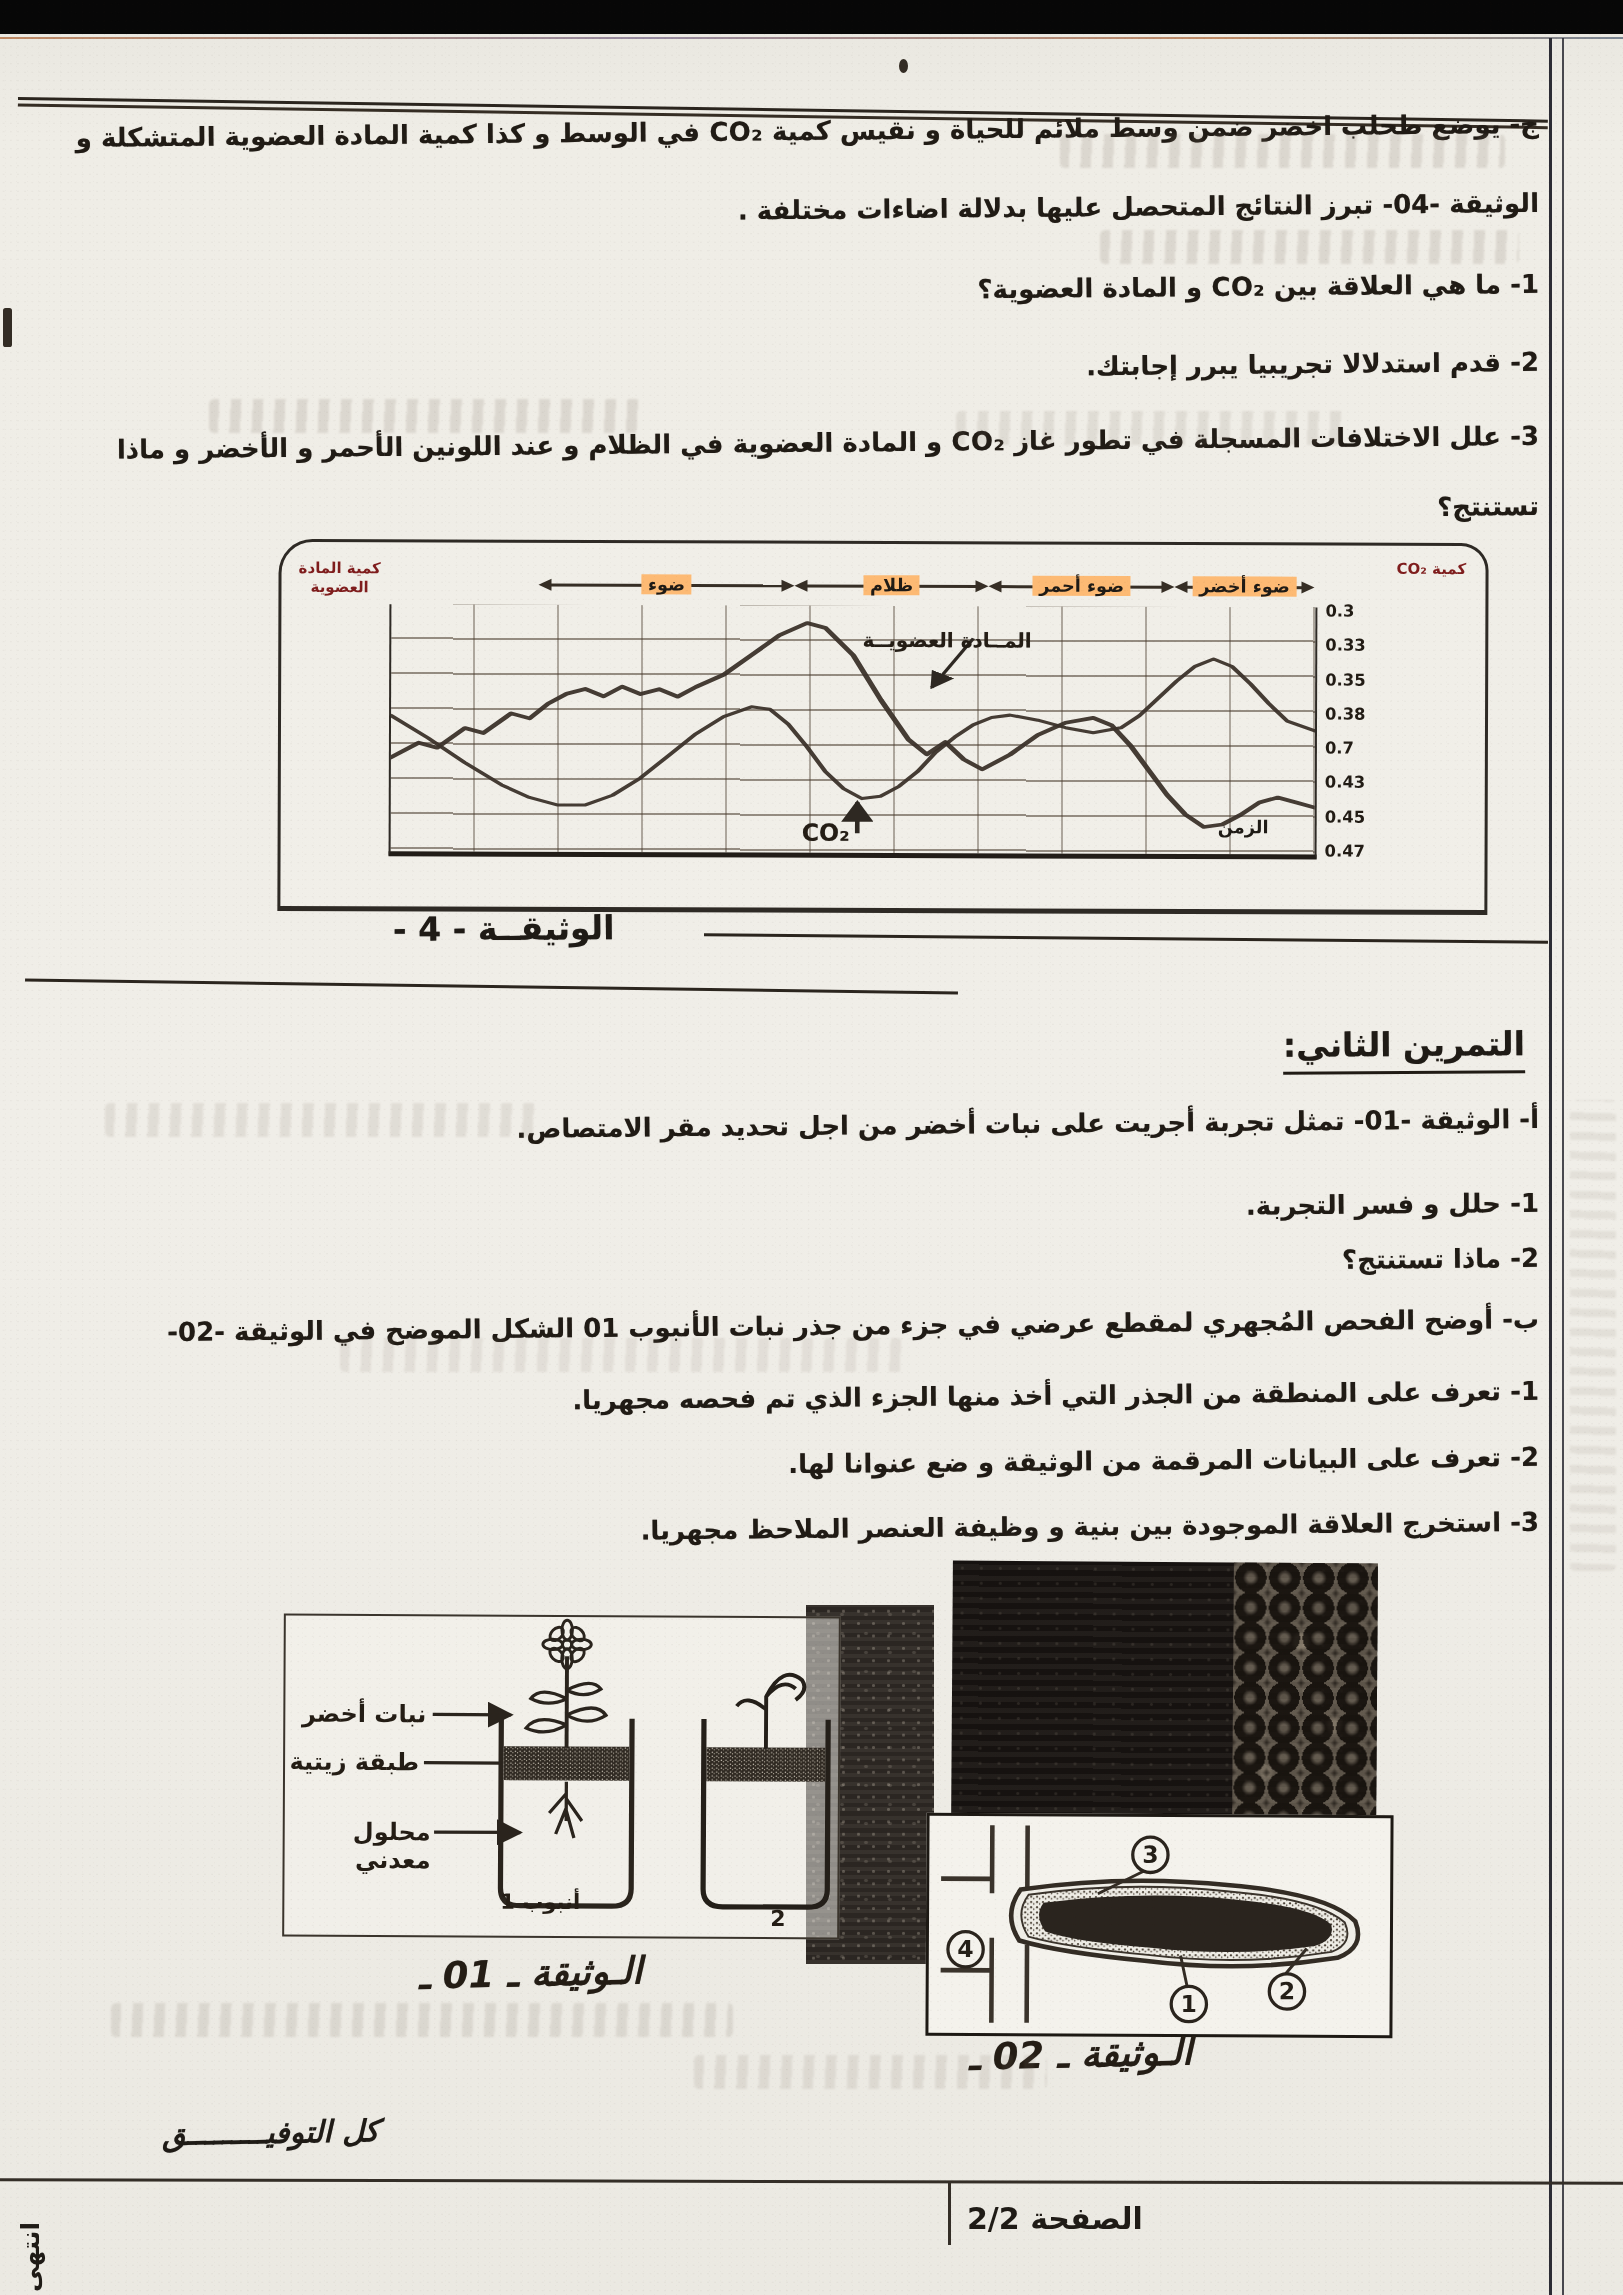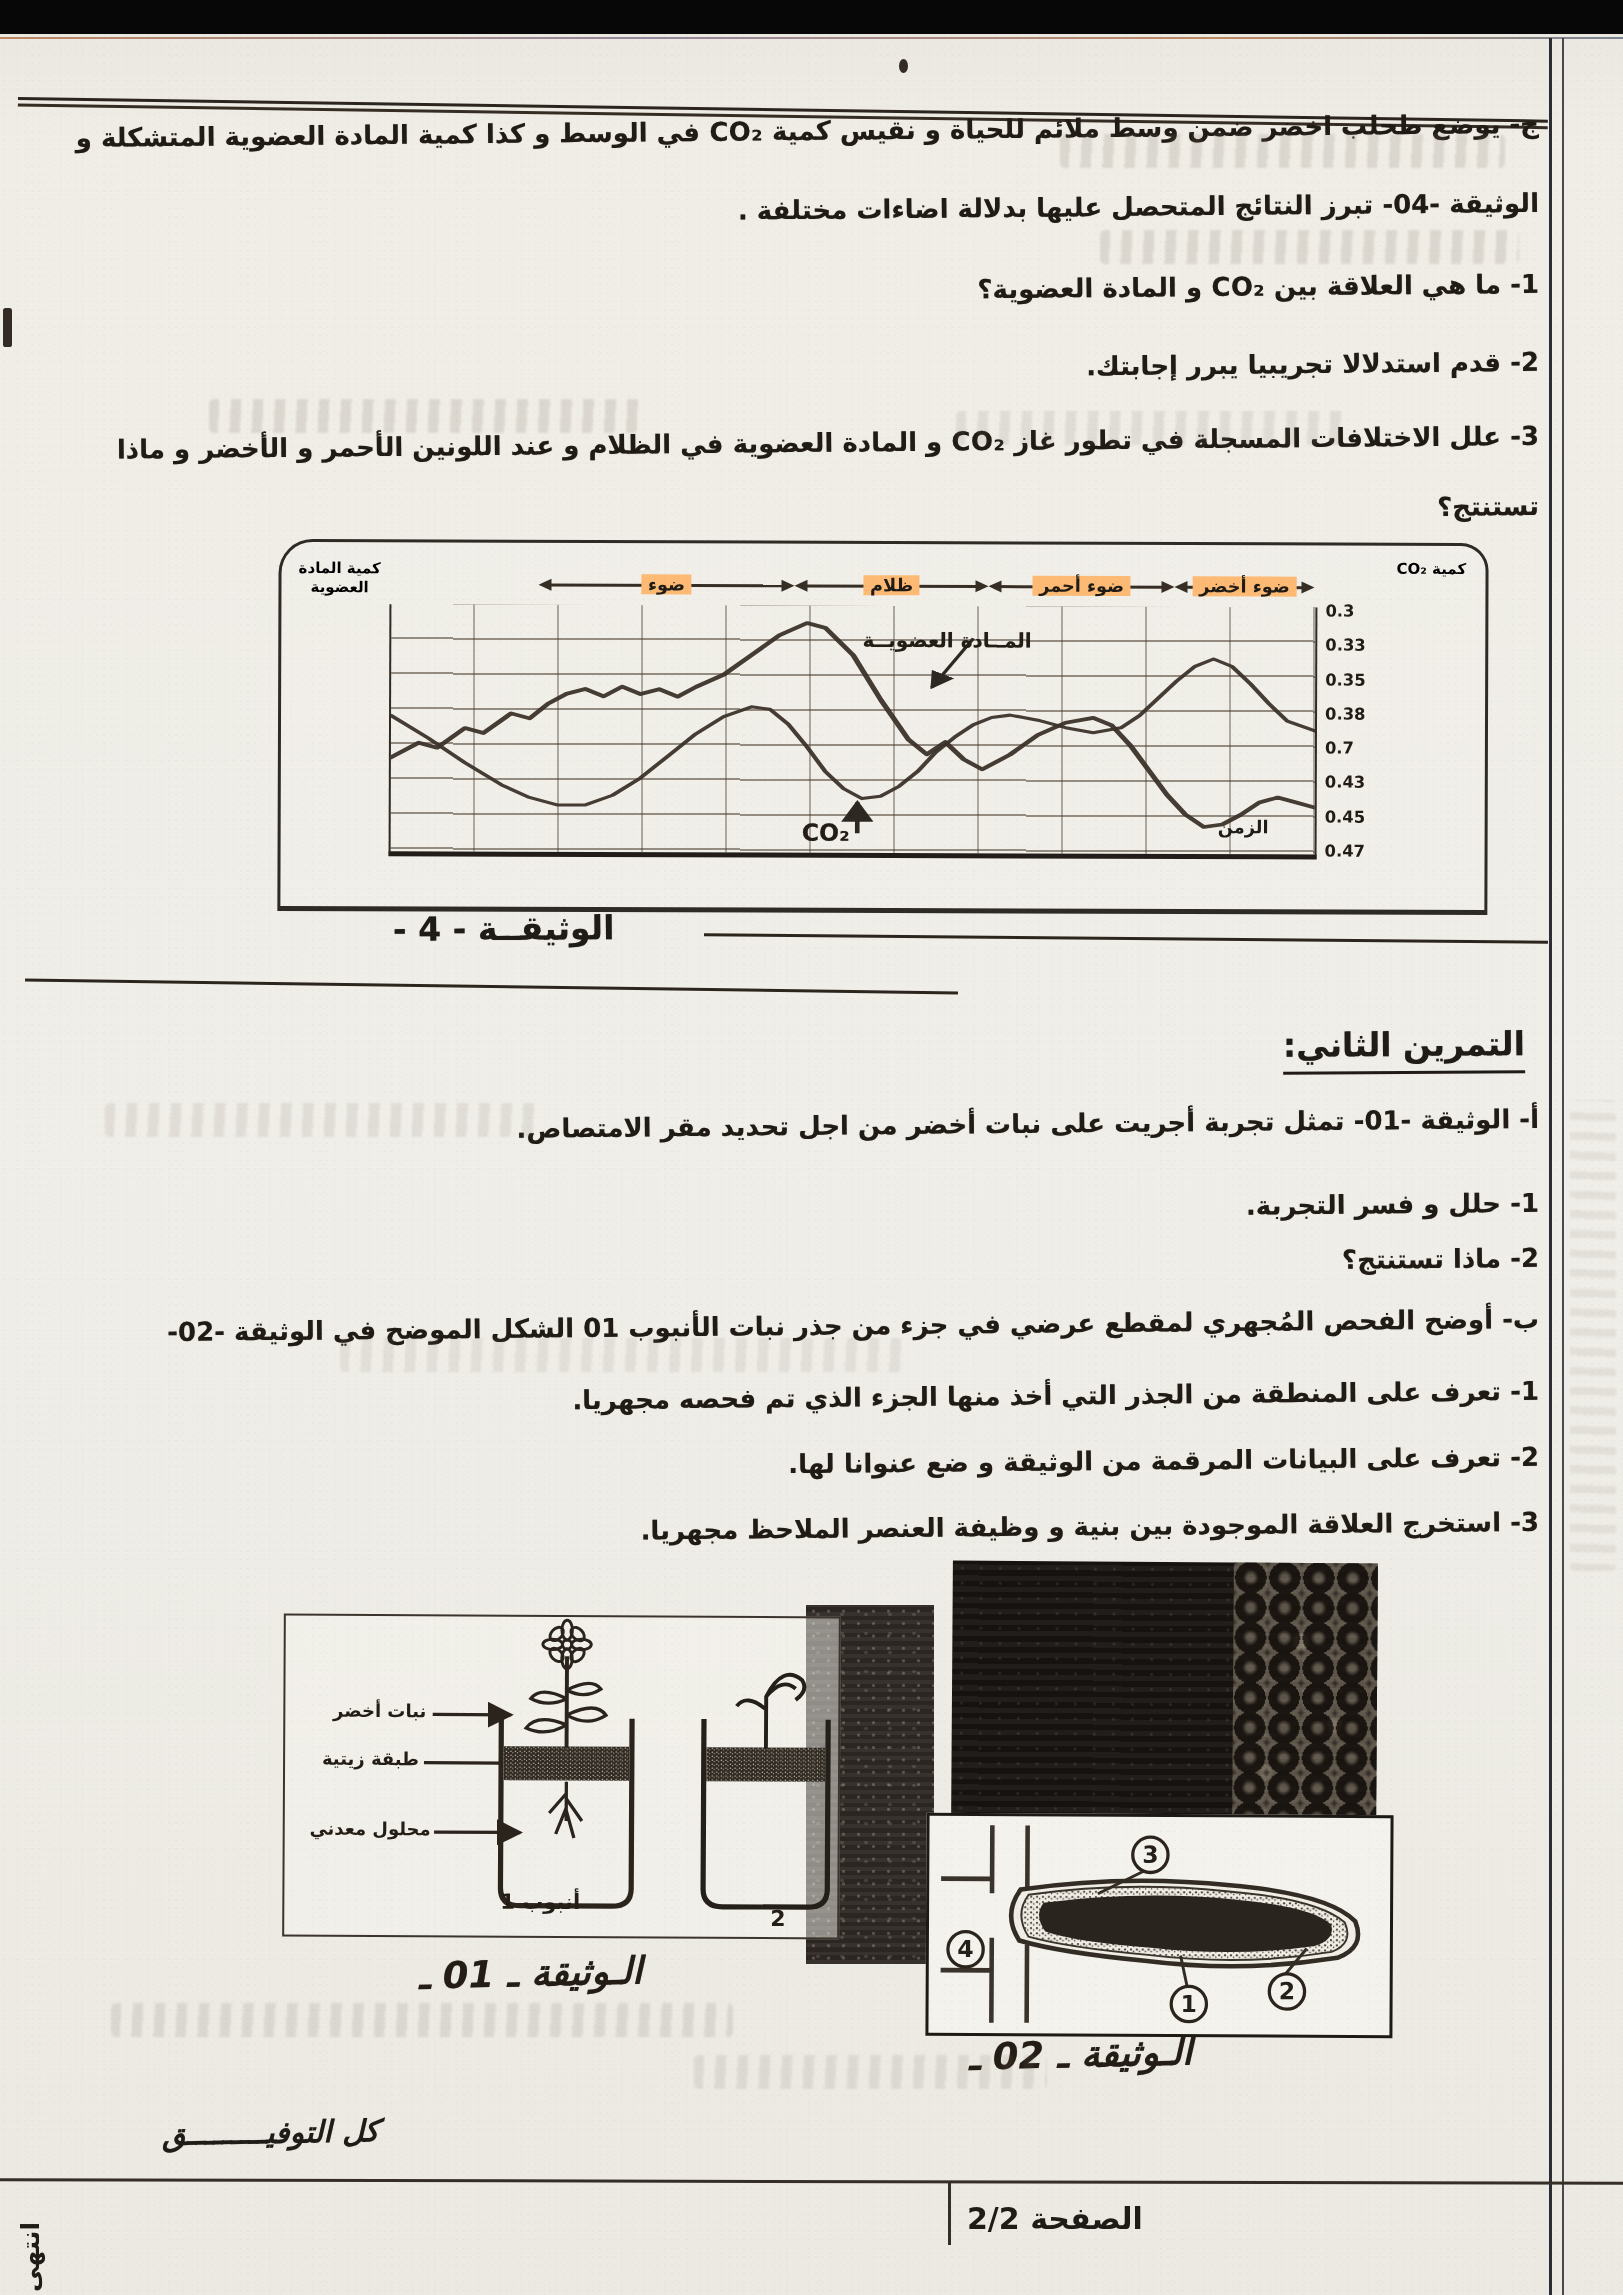--- a/index.html
+++ b/index.html
@@ -32,21 +32,21 @@
      color:#201b15;text-shadow:0 0 0.7px rgba(20,10,0,.45);transform:rotate(-0.55deg);}
   .ex2h{right:98px;direction:rtl;font-size:33px;font-weight:800;margin:0;
      border-bottom:3.3px solid #201b15;padding-bottom:6.5px;transform:rotate(-0.4deg);
      text-shadow:0 0 0.7px rgba(20,10,0,.5);}
   .handw{direction:rtl;font-size:37px;font-weight:800;font-style:italic;color:#241d15;
      letter-spacing:1.3px;transform:rotate(-1.4deg);text-shadow:0 0 0.7px rgba(0,0,0,.4);}
   
   .chart{left:278px;top:541px;width:1204px;height:364px;
     border:3.3px solid #2e2a25;border-bottom-width:5.2px;border-radius:34px 27.5px 0 0;
     background:rgba(244,242,235,.35);transform:rotate(0.2deg);}
-  .ylab{font-size:15px;font-weight:800;direction:rtl;text-align:center;line-height:1.25;color:#000000;}
+  .ylab{font-size:15px;font-weight:800;direction:rtl;text-align:center;line-height:1.25;color:#7f1d1d;}
   .ylab.left{left:9.2px;top:17px;width:98px;}
   .ylab.right{right:5.2px;top:14.4px;width:98px;}
   .plot{left:108px;top:62px;width:924px;height:247px;
     border-left:2.6px solid #2e2a25;border-right:2.6px solid #2e2a25;border-bottom:5.9px solid #221d18;
     background-image:
       repeating-linear-gradient(to bottom,transparent 0 33px,rgba(72,58,44,.55) 33px 35px),
       repeating-linear-gradient(to right,transparent 0 82px,rgba(72,58,44,.40) 82px 84px);}
   .plot svg{position:absolute;left:0;top:0;width:100%;height:100%;}
   .curveline{fill:none;stroke:#3b322a;stroke-linejoin:round;stroke-linecap:round;opacity:.95;}
   .ticks{display:flex;flex-direction:column;justify-content:space-between;
@@ -68,21 +68,21 @@
   .curve-label.co2g{left:44.5%;bottom:2.5%;font-size:23.6px;font-family:"DejaVu Sans",sans-serif;direction:ltr;}
   .time-label{position:absolute;right:5%;bottom:7%;font-size:17.7px;font-weight:800;direction:rtl;}
   .fig4cap{left:393px;top:909px;font-size:33px;font-weight:800;direction:rtl;
     text-shadow:0 0 0.7px rgba(0,0,0,.5);transform:rotate(-0.5deg);}
   .capline1{left:704px;top:937px;width:844px;height:3.3px;background:#2b251e;transform:rotate(0.5deg);}
   .capline2{left:25px;top:985px;width:933px;height:3.3px;background:#2b251e;transform:rotate(0.8deg);}
   
   .fig1{left:283px;top:1615px;width:553px;height:319px;border:2px solid #3a342c;
     background:rgba(246,244,238,.5);transform:rotate(0.3deg);}
   .fig1 svg{position:absolute;left:0;top:0;}
-  .figlab{position:absolute;direction:rtl;font-size:18px;font-weight:800;color:#241d15;}
+  .figlab{position:absolute;direction:rtl;font-size:24px;font-weight:800;color:#241d15;}
   .tube1lab{left:216px;top:273px;font-size:21px;}
   .tube2lab{left:486px;top:288px;font-size:22px;}
   .darkcol{left:806px;top:1605px;width:128px;height:359px;background-color:#211c18;
     background-image:radial-gradient(rgba(240,230,210,.25) 1.3px,transparent 2px),
       radial-gradient(rgba(240,230,210,.15) 1.3px,transparent 2.6px),
       repeating-linear-gradient(0deg,rgba(255,245,225,.06) 0 3.9px,transparent 3.9px 8.5px);
     background-size:15px 12.4px,24px 19px,100% 100%;opacity:.95;}
   .photo{left:952px;top:1562px;width:425px;height:262px;background-color:#161210;
     background-image:
       radial-gradient(circle at 82% 30%,rgba(210,195,170,.30) 0 5.9px,transparent 10.5px),

